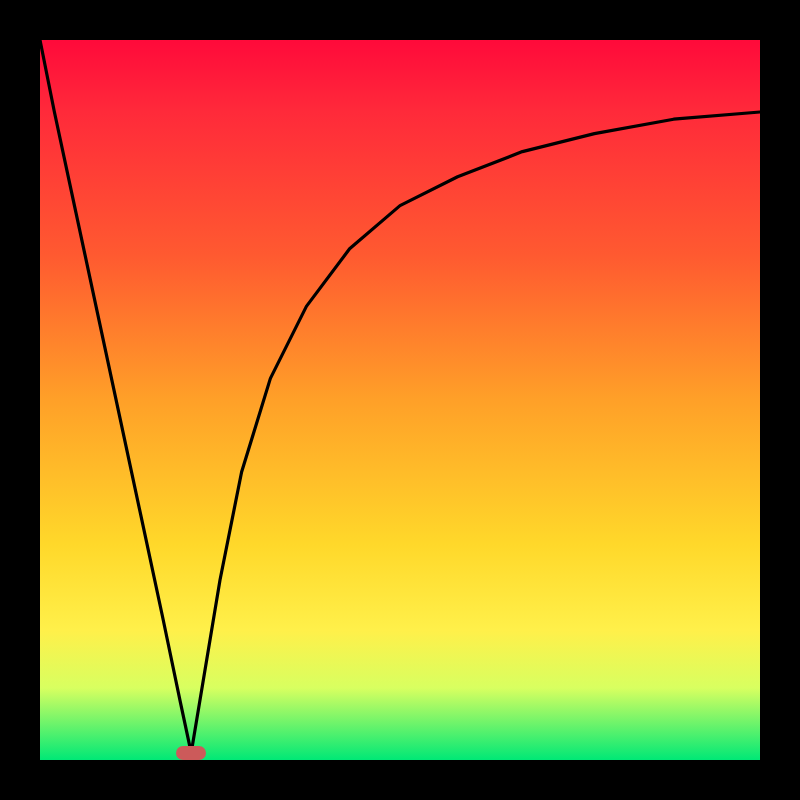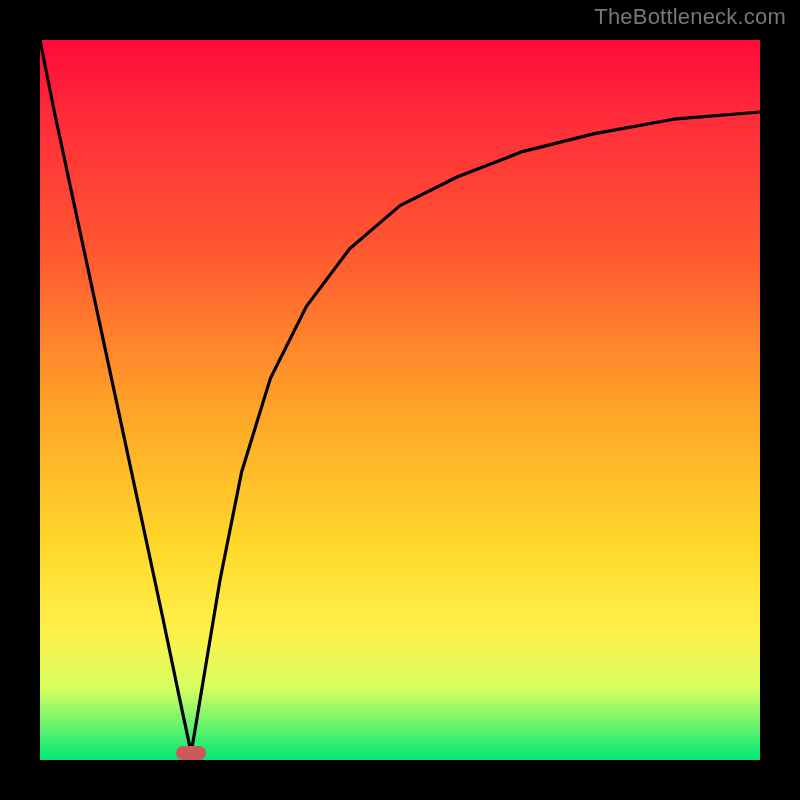--- a/index.html
+++ b/index.html
@@ -60,21 +60,20 @@
     background: #cc5a5a;
     border-radius: 8px;
     transform: translate(-50%, -50%);
   }
 </style>
 </head>
 <body>
 
 <div class="frame">
 
-  <div class="watermark">TheBottleneck.com</div>
 
   <div class="plot-area">
     <svg class="curve" viewBox="0 0 720 720" preserveAspectRatio="none">
       <path id="curve-path" fill="none" stroke="#000000" stroke-width="3.2" stroke-linecap="round" stroke-linejoin="round" d="M0.0 0.0 L14.4 72.0 L36.0 172.8 L57.6 273.6 L79.2 374.4 L100.8 475.2 L122.4 576.0 L140.4 662.4 L151.2 712.8 L151.2 712.8 L162.0 648.0 L180.0 540.0 L201.6 432.0 L230.4 338.4 L266.4 266.4 L309.6 208.8 L360.0 165.6 L417.6 136.8 L482.4 111.6 L554.4 93.6 L633.6 79.2 L720.0 72.0 "></path>
     </svg>
     <div class="marker" id="min-marker" style="left: 151.2px; top: 712.8px; background: rgb(204, 90, 90);"></div>
   </div>
 
 </div>
 

